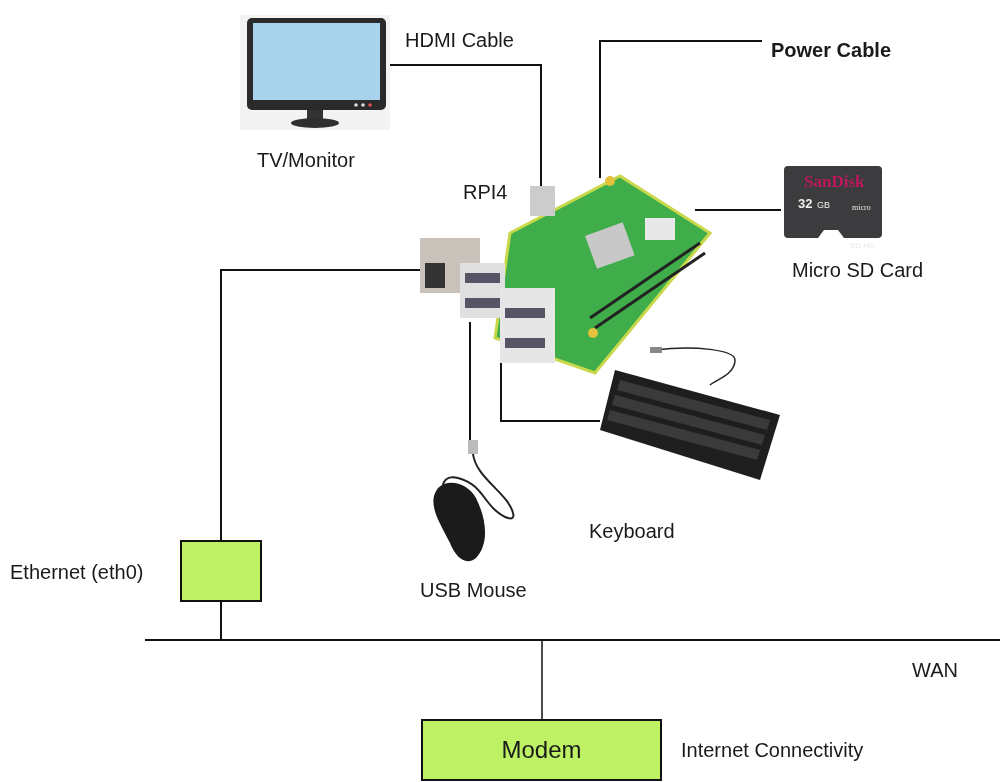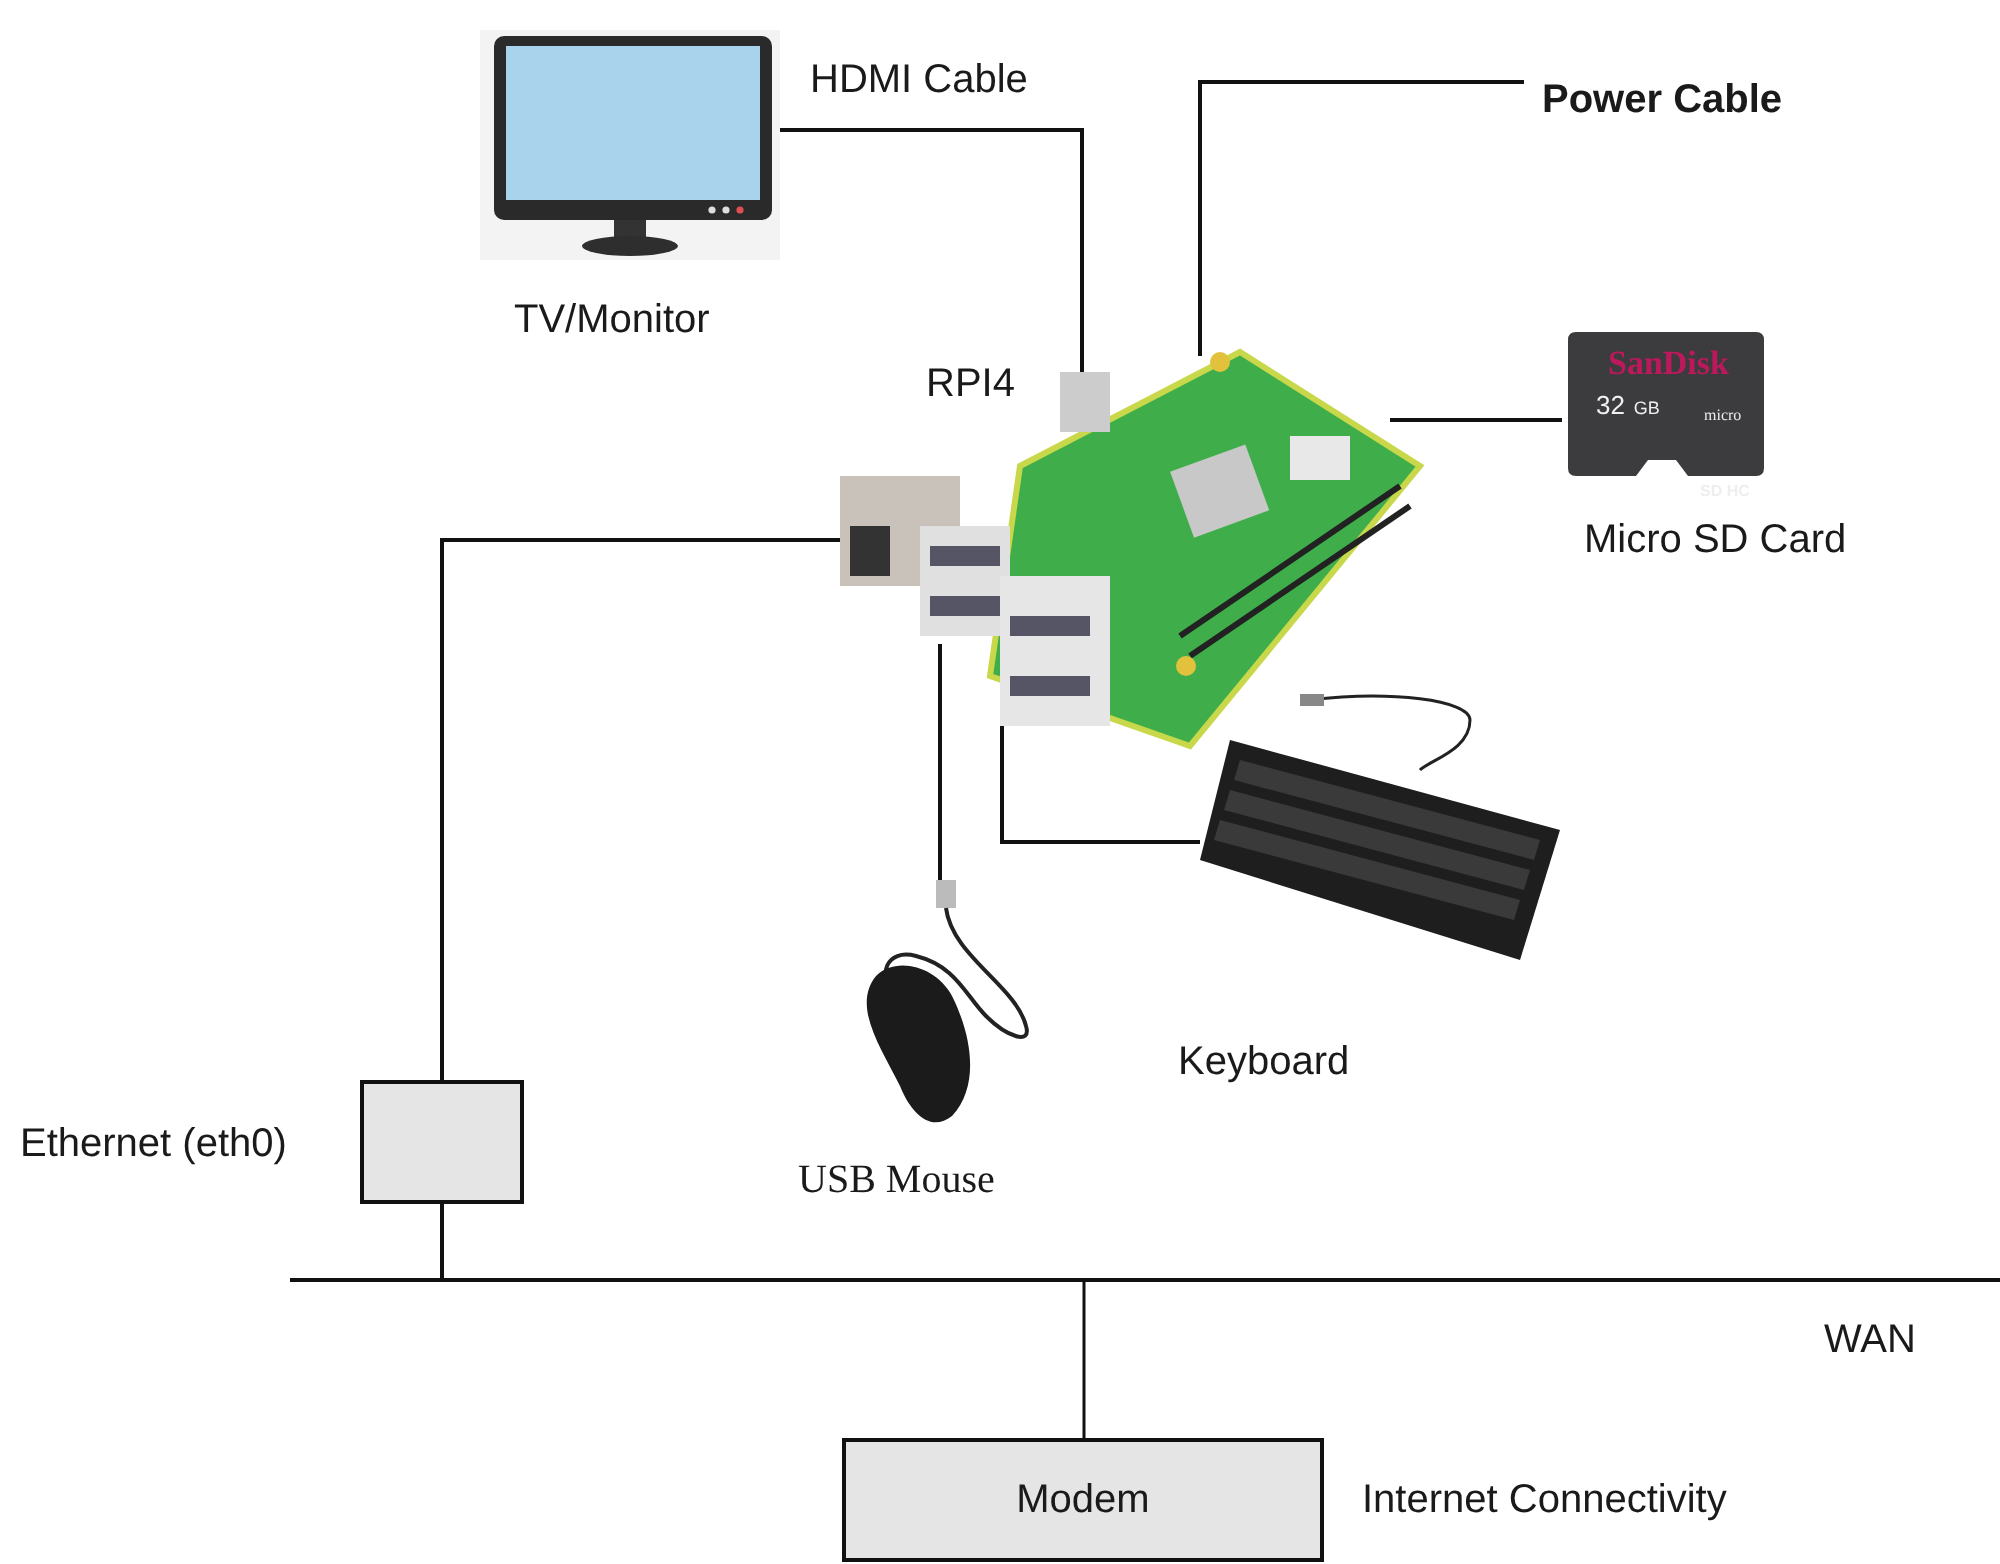--- a/index.html
+++ b/index.html
@@ -1,19 +1,19 @@
 <!DOCTYPE html>
 <html><head>
 <meta charset="utf-8">
 <style>
   html, body { margin:0; padding:0; background:#ffffff; }
   body { width:1000px; height:782px; position:relative; overflow:hidden; font-family:"Liberation Sans", sans-serif; }
   .lbl { position:absolute; font-size:20px; color:#1a1a1a; white-space:nowrap; line-height:1; }
   svg.wires { position:absolute; left:0; top:0; }
-  .box { position:absolute; background:#e5e5e5; border:2px solid #111; box-sizing:border-box; display:flex; align-items:center; justify-content:center; font-size:20px; color:#1a1a1a; }
+  .box { position:absolute; background:#bef264; border:2px solid #111; box-sizing:border-box; display:flex; align-items:center; justify-content:center; font-size:24px; color:#1a1a1a; }
   .device { position:absolute; }
 </style>
 </head>
 <body>
 
 <svg class="wires" width="1000" height="782">
 
   <polyline points="385,65 541,65 541,195" fill="none" stroke="#111" stroke-width="2"></polyline>
 
   <polyline points="762,41 600,41 600,178" fill="none" stroke="#111" stroke-width="2"></polyline>
@@ -67,21 +67,21 @@
     <circle cx="195" cy="13" r="5" fill="#e2c23d"></circle>
   </svg>
 </div>
 
 <div class="device" style="left:784px;top:166px;width:98px;height:72px;">
   <svg width="98" height="72">
     <path d="M4,0 H94 Q98,0 98,4 V68 Q98,72 94,72 H60 L54,64 H40 L34,72 H4 Q0,72 0,68 V4 Q0,0 4,0 Z" fill="#3c3c3e"></path>
   </svg>
   <div style="position:absolute;left:20px;top:6px;font-family:'Liberation Serif',serif;font-size:17px;font-weight:bold;color:#be185d;">SanDisk</div>
   <div style="position:absolute;left:14px;top:28px;color:#f0f0f0;">
-    <span style="font-weight:normal;font-size:13px;">32</span>
+    <span style="font-weight:bold;font-size:13px;">32</span>
     <span style="font-size:9px;">GB</span>
   </div>
   <div style="position:absolute;left:68px;top:37px;font-size:8px;color:#eee;font-family:Liberation Serif, serif;">micro</div>
   <div style="position:absolute;left:66px;top:47px;font-size:8px;color:#eee;font-weight:bold;margin-top:28px;">SD HC</div>
 </div>
 
 <div class="device" style="left:595px;top:340px;width:190px;height:140px;">
   <svg width="190" height="140">
     <path d="M60,10 C100,5 140,10 140,20 C140,35 120,40 115,45" fill="none" stroke="#222" stroke-width="1.5"></path>
     <rect x="55" y="7" width="12" height="6" fill="#888"></rect>
@@ -101,21 +101,21 @@
     <path d="M20,50 C30,40 50,45 58,60 C68,80 72,105 58,120 C48,128 38,120 32,105 C22,85 8,65 20,50 Z" fill="#1b1b1b"></path>
   </svg>
 </div>
 
 <div class="lbl" style="left:405px;top:30px;">HDMI Cable</div>
 <div class="lbl" style="left:771px;top:40px;font-weight:bold;">Power Cable</div>
 <div class="lbl" style="left:257px;top:150px;">TV/Monitor</div>
 <div class="lbl" style="left:463px;top:182px;">RPI4</div>
 <div class="lbl" style="left:792px;top:260px;">Micro SD Card</div>
 <div class="lbl" style="left:589px;top:481px;margin-top:40px;">Keyboard</div>
-<div class="lbl" style="left:399px;top:580px;font-family:Liberation Serif, serif;">USB Mouse</div>
+<div class="lbl" style="left:420px;top:580px;">USB Mouse</div>
 <div class="lbl" style="left:10px;top:562px;">Ethernet (eth0)</div>
 <div class="lbl" style="left:912px;top:660px;">WAN</div>
 <div class="lbl" style="left:681px;top:740px;">Internet Connectivity</div>
 
 <div class="box" style="left:180px;top:540px;width:82px;height:62px;"></div>
 <div class="box" style="left:421px;top:719px;width:241px;height:62px;">
   <span>Modem</span>
 </div>
 
 </body></html>

